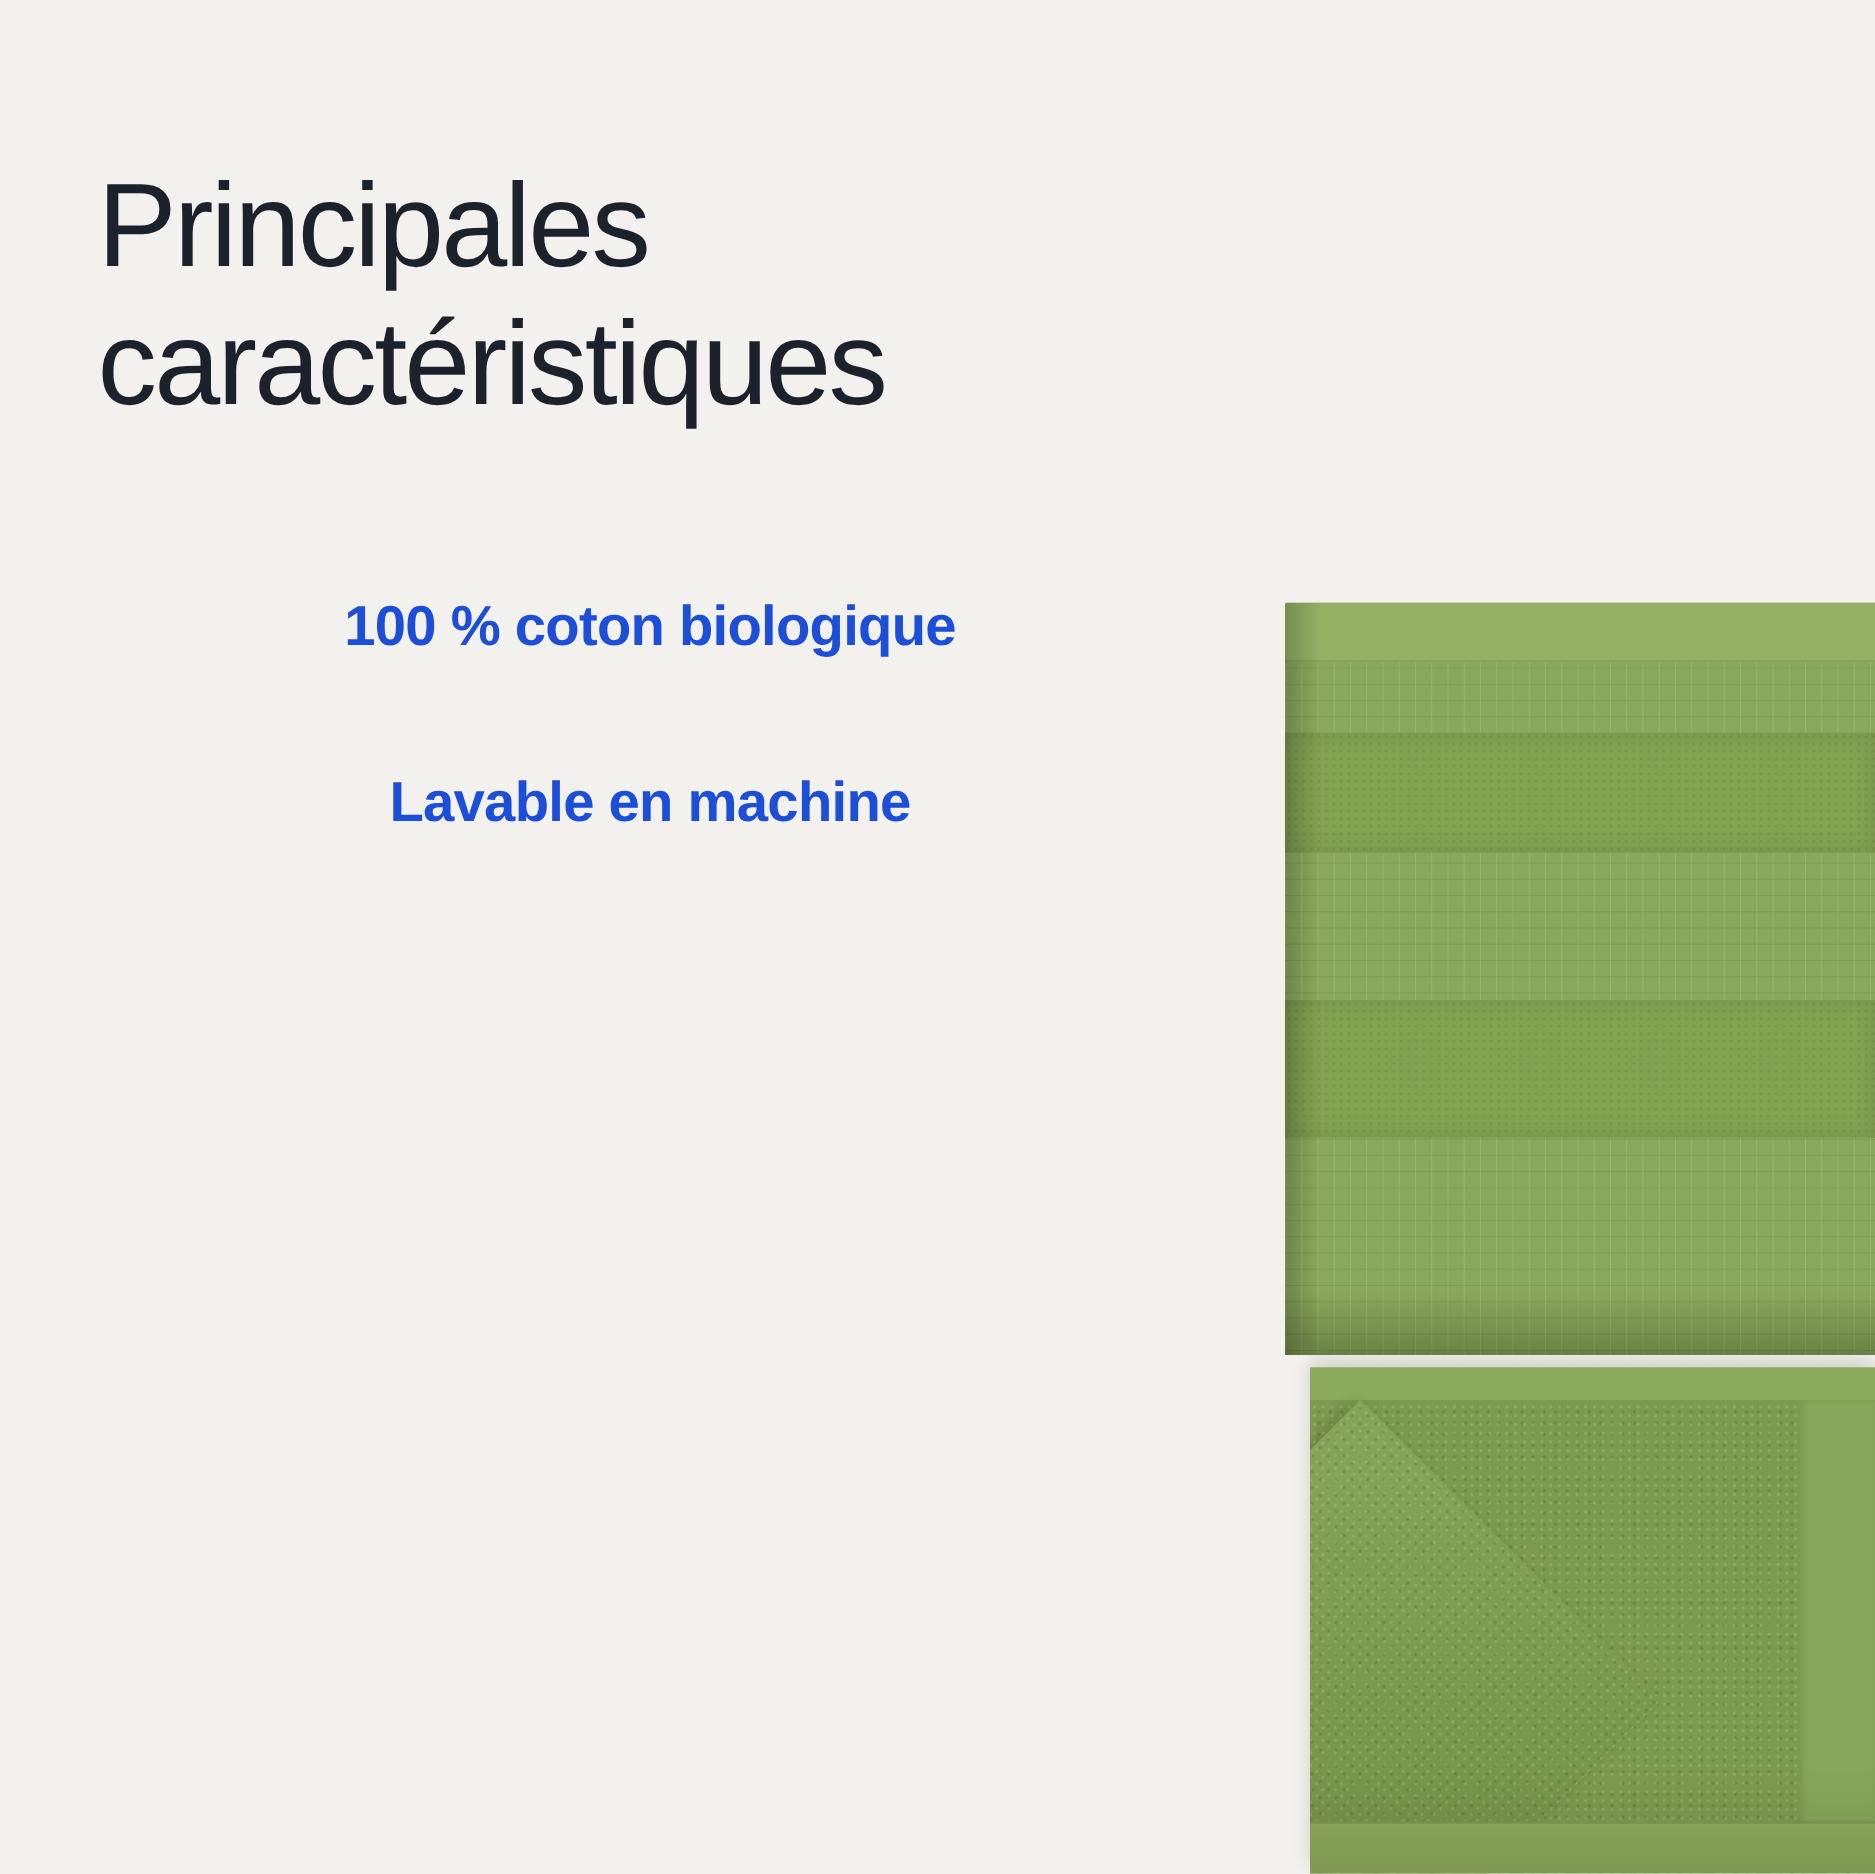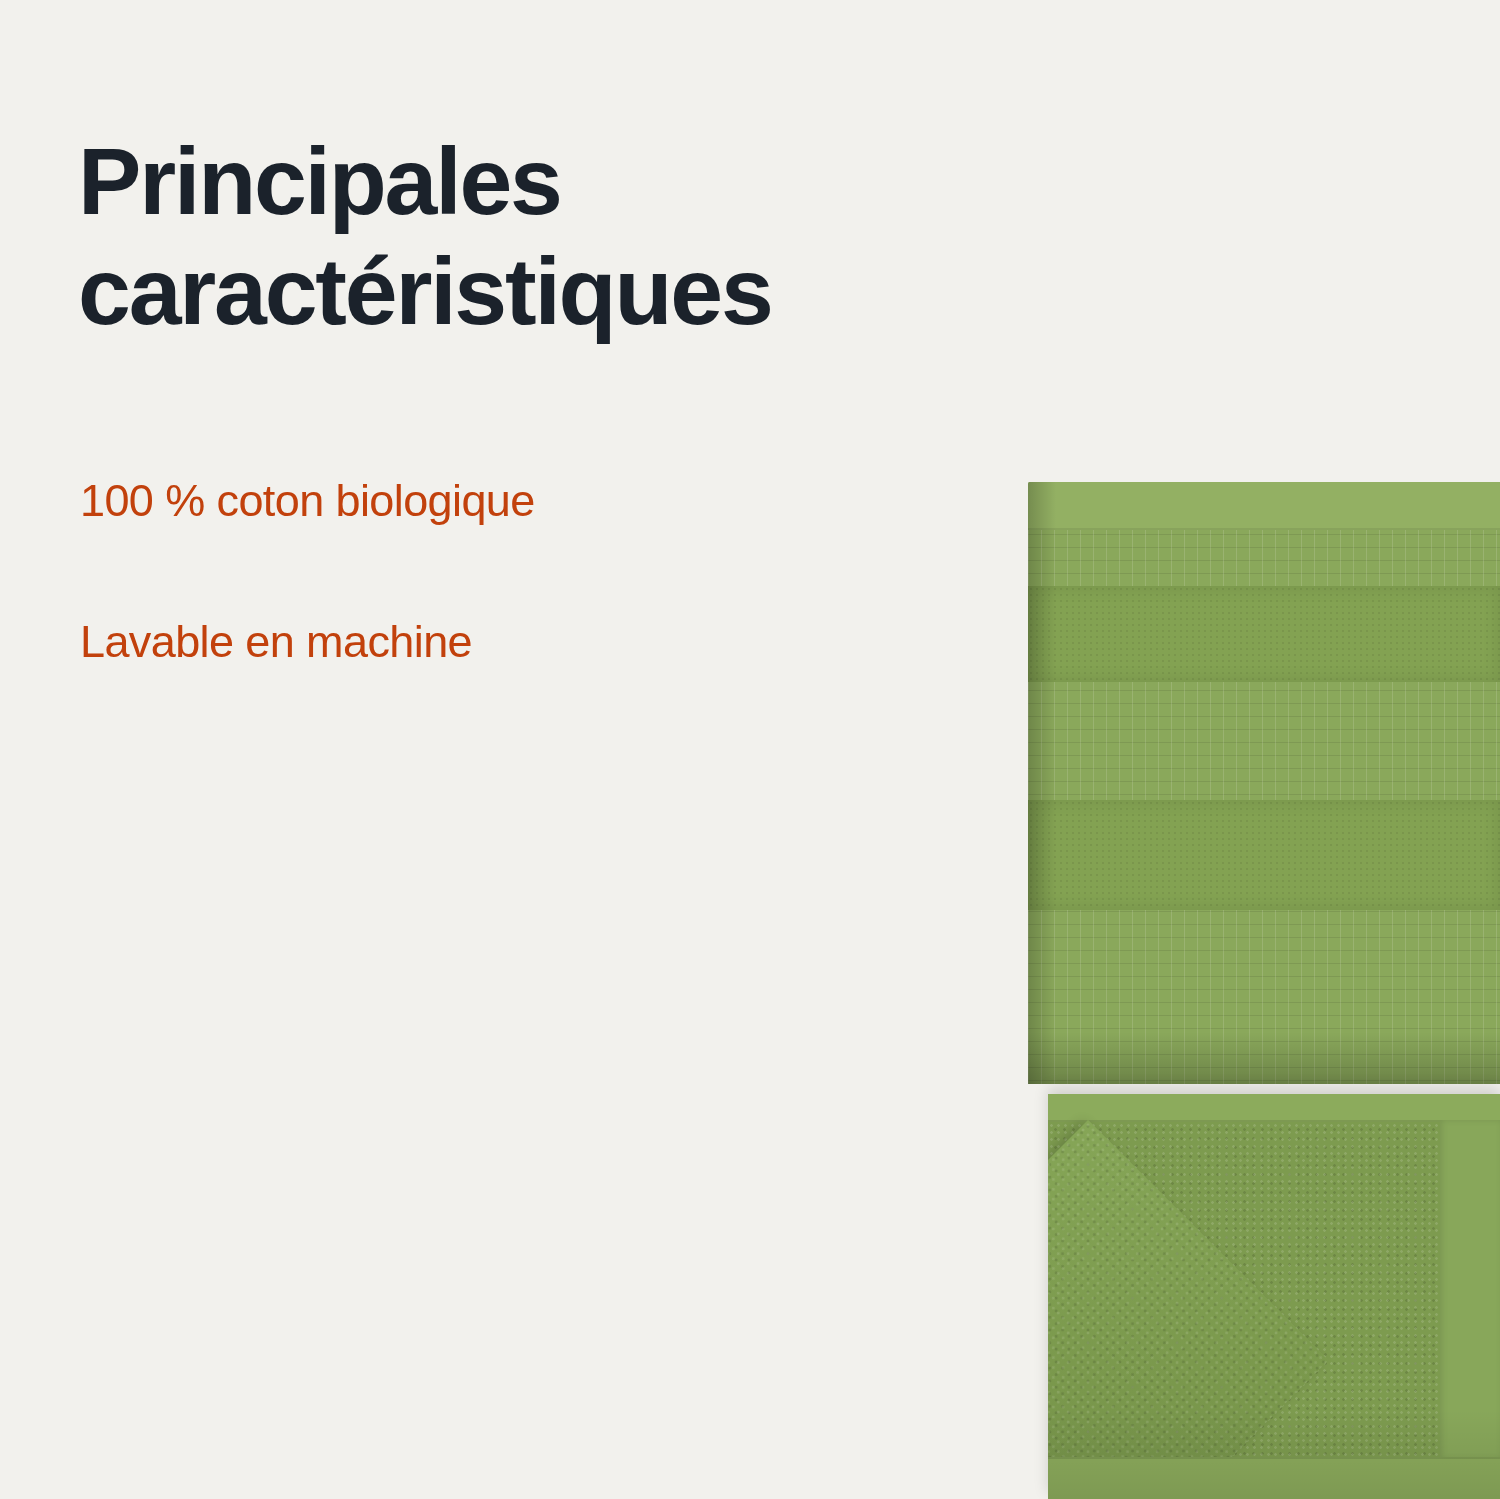--- a/index.html
+++ b/index.html
@@ -24,39 +24,40 @@
 
   
   .heading {
     position: absolute;
     left: 78px;
     top: 62px;
     width: 1050px;
     color: #1b222b;
     font-size: 95px;
     line-height: 1.16;
-    font-weight: 700;
+    font-weight: 400;
     letter-spacing: -2.2px;
     white-space: pre-line;
   }
 
   
   .features {
     position: absolute;
     left: 80px;
     top: 478px;
     width: 880px;
   }
   .feature-item {
-    color: #c2410c;
+    color: #1d4ed8;
     font-size: 45px;
     line-height: 1;
-    font-weight: 400;
+    font-weight: 700;
     letter-spacing: -0.6px;
     margin-bottom: 96px;
+    text-align: center;
   }
   .feature-item:last-child {
     margin-bottom: 0;
   }
 
   
   .product-image {
     position: absolute;
     left: 1028px;
     top: 482px;

